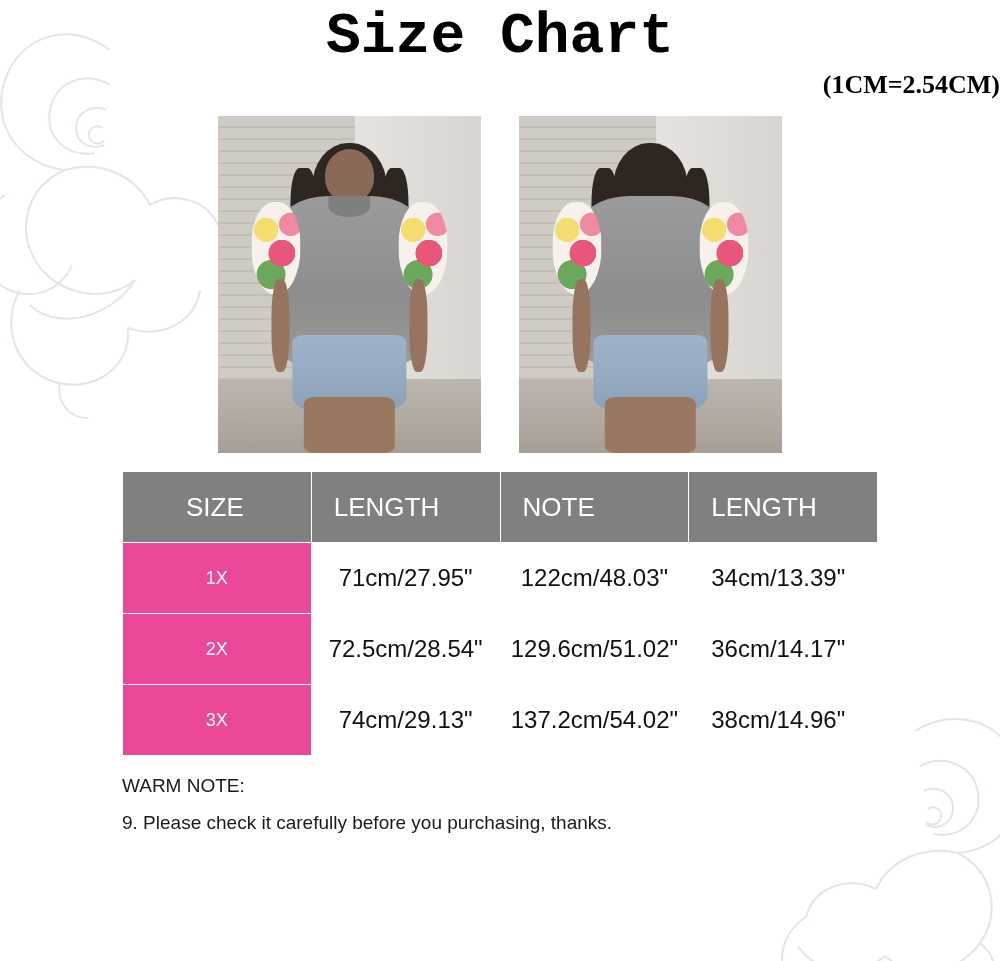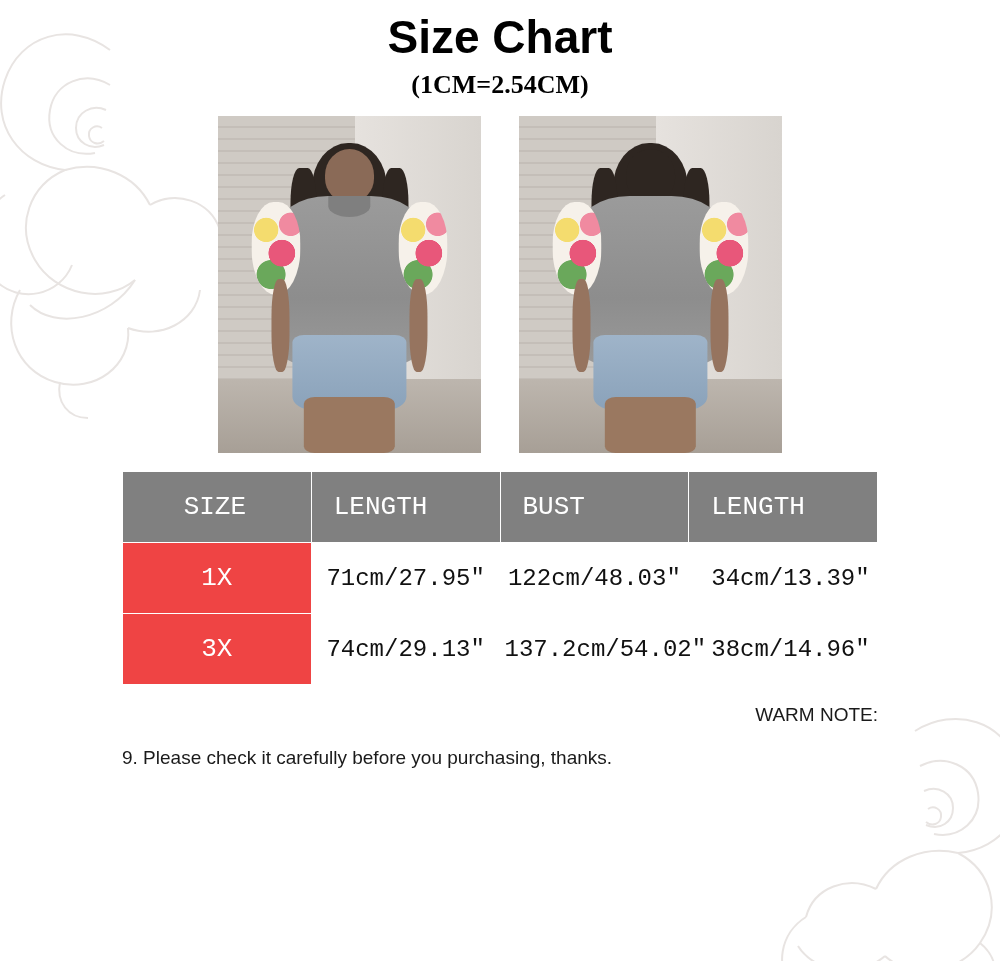--- a/index.html
+++ b/index.html
@@ -28,30 +28,30 @@
   .page {
     position: relative;
     z-index: 2;
     width: 1000px;
     height: 961px;
     box-sizing: border-box;
   }
 
   .title {
     text-align: center;
-    font-family: Liberation Sans, sans-serif;
+    font-family: Liberation Mono, monospace;
     font-weight: bold;
-    font-size: 46px;
+    font-size: 58px;
     line-height: 62px;
     letter-spacing: 0px;
     margin: 6px 0 0 0;
     color: #000;
   }
   .subtitle {
-    text-align: center;
+    text-align: right;
     font-family: "Liberation Serif", serif;
     font-weight: bold;
     font-size: 26px;
     line-height: 30px;
     margin: 2px 0 0 0;
     color: #000;
   }
 
   .photos {
     display: flex;
@@ -152,53 +152,53 @@
     border-collapse: collapse;
     width: 100%;
     table-layout: fixed;
   }
   table.size-table th,
   table.size-table td {
     border: 1px solid #ffffff;
     height: 70px;
     text-align: center;
     font-size: 24px;
-    font-family: Liberation Mono, monospace;
+    font-family: Liberation Sans, sans-serif;
     color: #111;
     padding: 0 4px;
     white-space: nowrap;
     margin-top: 12px;
   }
   table.size-table thead th {
     background: #808080;
     color: #ffffff;
     font-size: 26px;
     font-weight: normal;
     text-align: left;
     padding-left: 22px;
   }
   table.size-table thead th:first-child { text-align: center; padding-left: 0; }
   table.size-table tbody td.size-cell {
-    background: #ef4444;
+    background: #ec4899;
     color: #ffffff;
-    font-size: 26px;
+    font-size: 18px;
   }
   table.size-table tbody td.val {
     background: #ffffff;
   }
   table.size-table tbody td.val.left-align { text-align: left; padding-left: 22px; }
 
   .notes {
     width: 756px;
     margin: 14px auto 0 auto;
     font-size: 19px;
     line-height: 31px;
     color: #1a1a1a;
   }
-  .notes .note-title { margin-bottom: 12px; text-align: right; }
+  .notes .note-title { margin-bottom: 6px; }
 </style>
 </head>
 <body>
 
 <svg class="rose-bg rose-left" width="320" height="430" viewBox="0 0 320 430" fill="none" stroke="#e8e4e2" stroke-width="2">
   <path d="M150 60 C110 30 60 45 45 90 C30 135 60 175 105 180 C70 195 55 235 75 270 C95 305 145 315 175 290"></path>
   <path d="M150 95 C125 80 95 92 90 120 C85 148 108 168 135 163"></path>
   <path d="M146 120 C132 114 116 122 116 138 C116 152 130 161 144 155"></path>
   <path d="M142 138 C136 134 128 138 129 146 C130 153 138 156 144 151"></path>
   <path d="M175 290 C150 330 95 340 70 315"></path>
@@ -272,32 +272,38 @@
     </div>
 
   </div>
 
   <div class="table-wrap">
     <table class="size-table">
       <thead>
         <tr>
           <th>SIZE</th>
           <th>LENGTH</th>
-          <th>BUST</th>
+          <th>NOTE</th>
           <th>LENGTH</th>
         </tr>
       </thead>
       <tbody>
         <tr>
           <td class="size-cell">1X</td>
           <td class="val">71cm/27.95"</td>
           <td class="val">122cm/48.03"</td>
           <td class="val left-align">34cm/13.39"</td>
         </tr>
         <tr>
+          <td class="size-cell">2X</td>
+          <td class="val">72.5cm/28.54"</td>
+          <td class="val">129.6cm/51.02"</td>
+          <td class="val left-align">36cm/14.17"</td>
+        </tr>
+        <tr>
           <td class="size-cell">3X</td>
           <td class="val">74cm/29.13"</td>
           <td class="val">137.2cm/54.02"</td>
           <td class="val left-align">38cm/14.96"</td>
         </tr>
       </tbody>
     </table>
   </div>
 
   <div class="notes">

